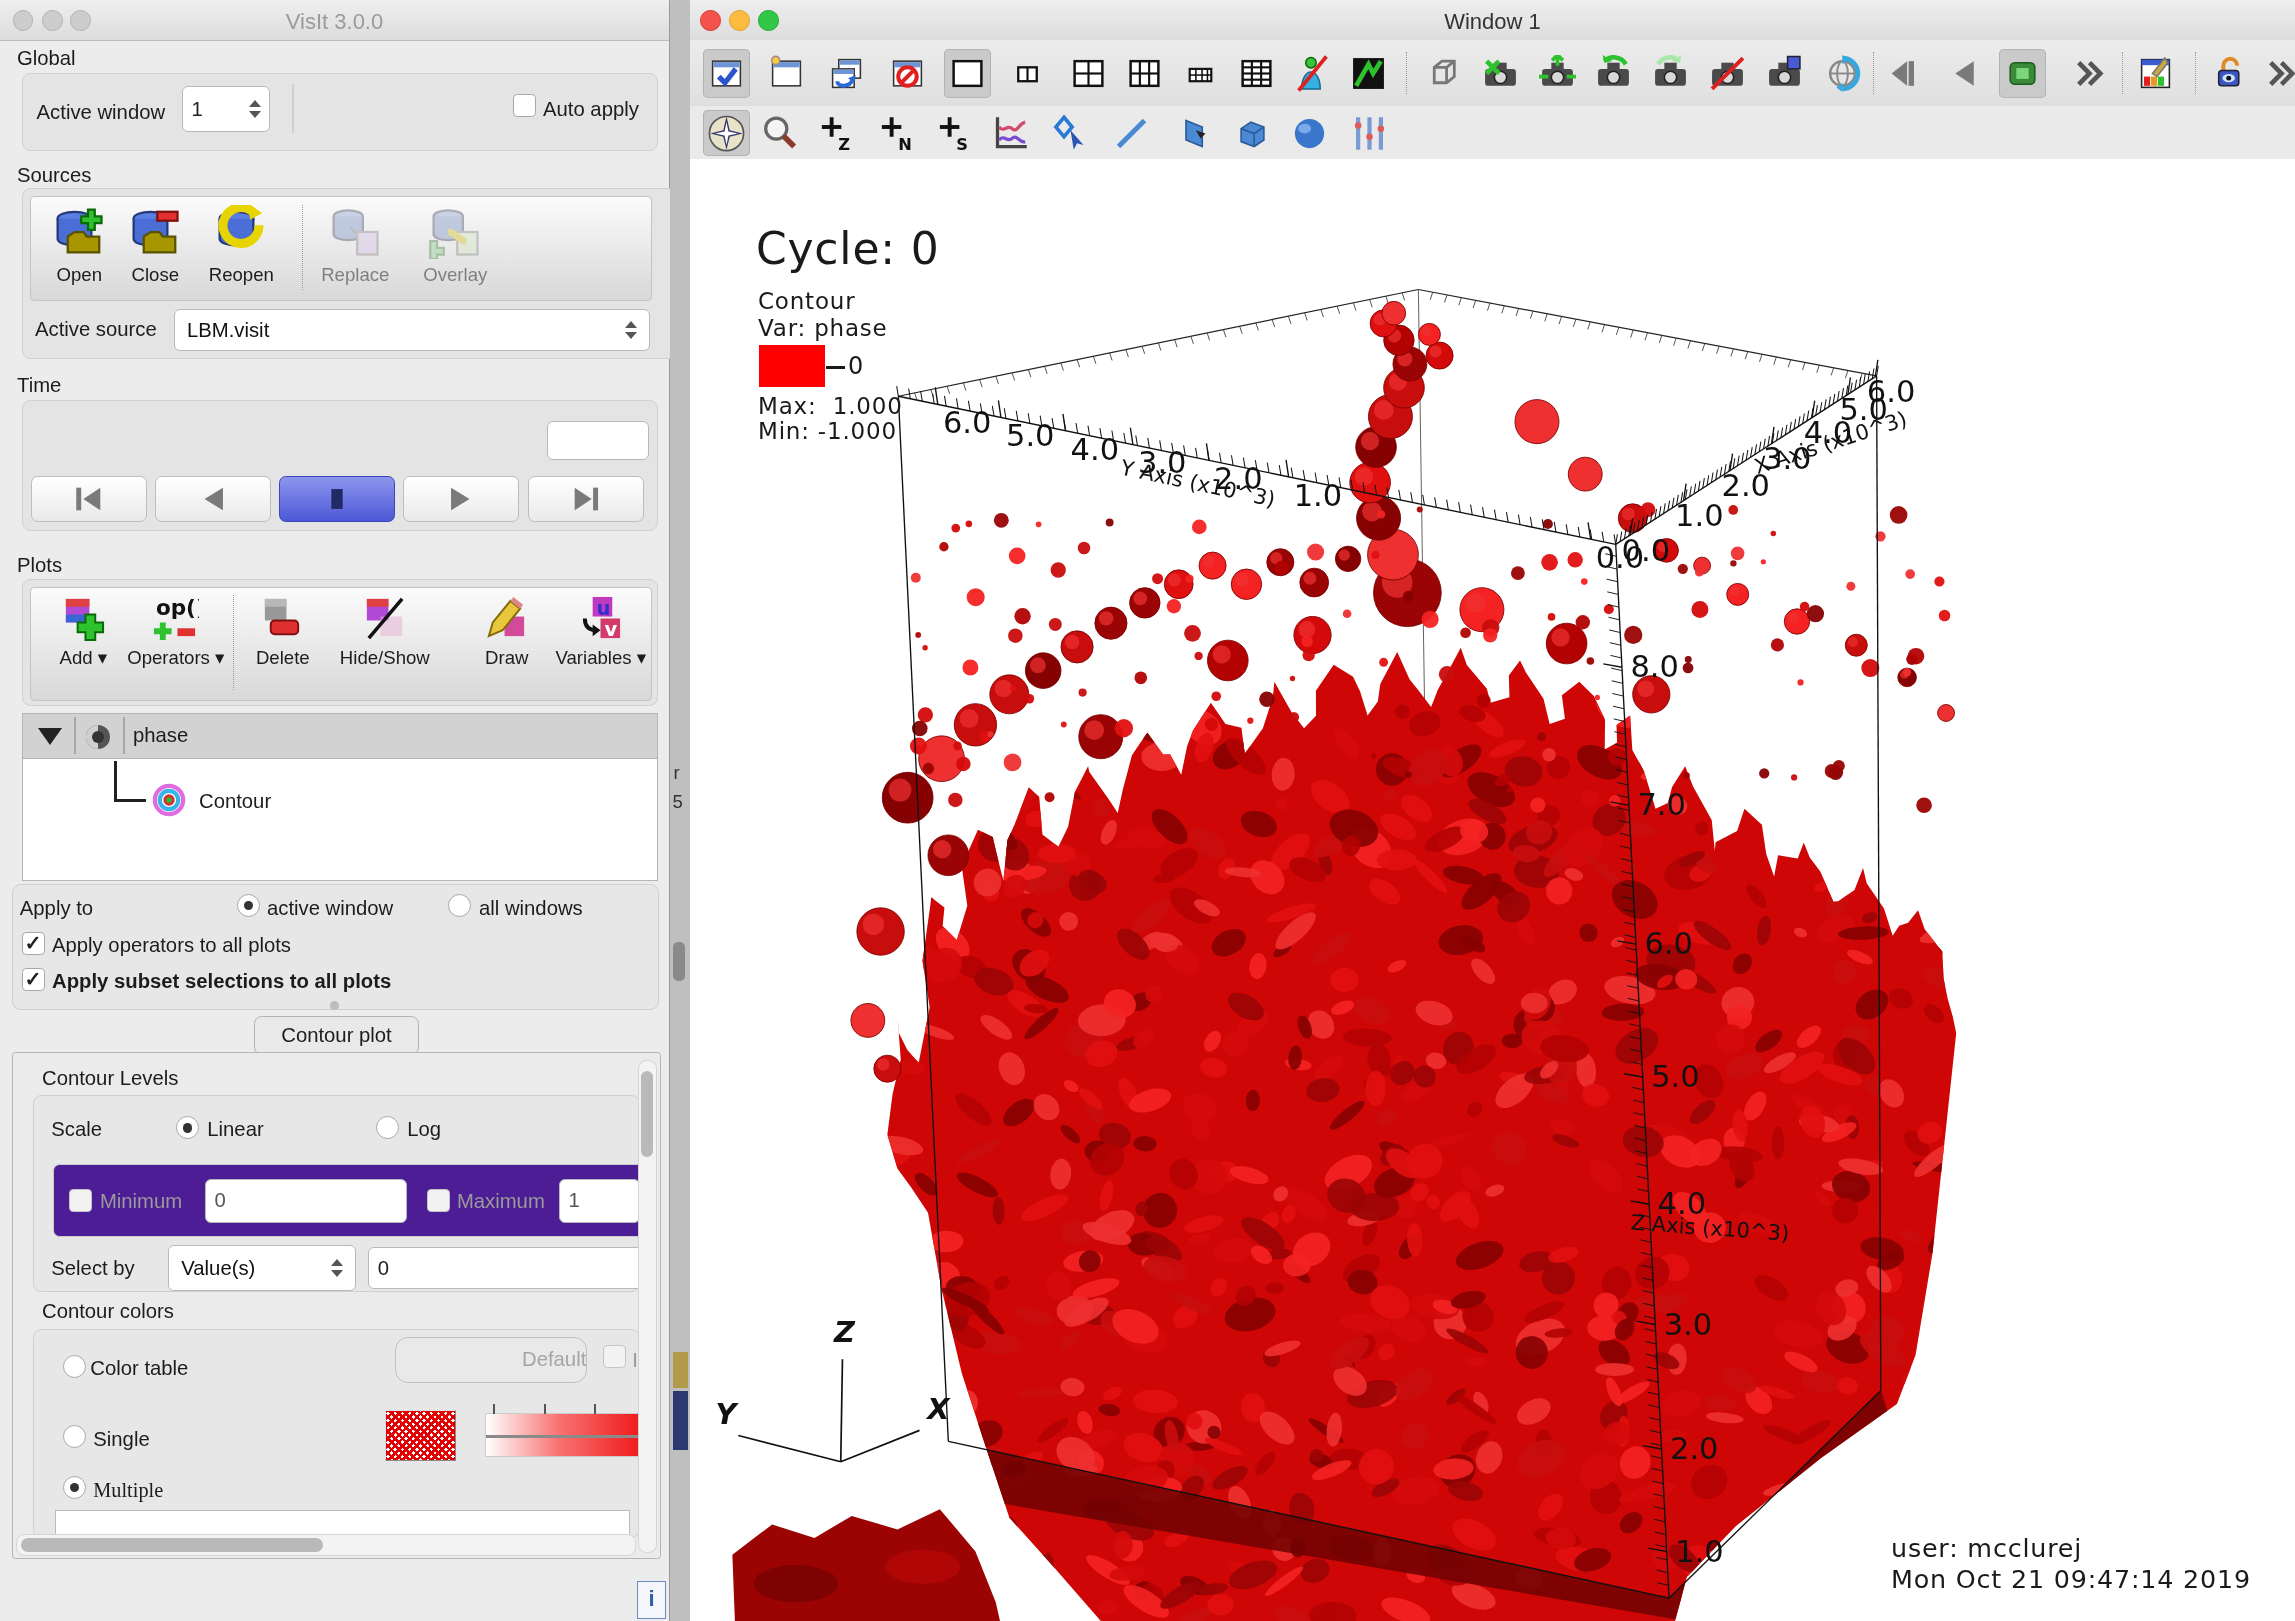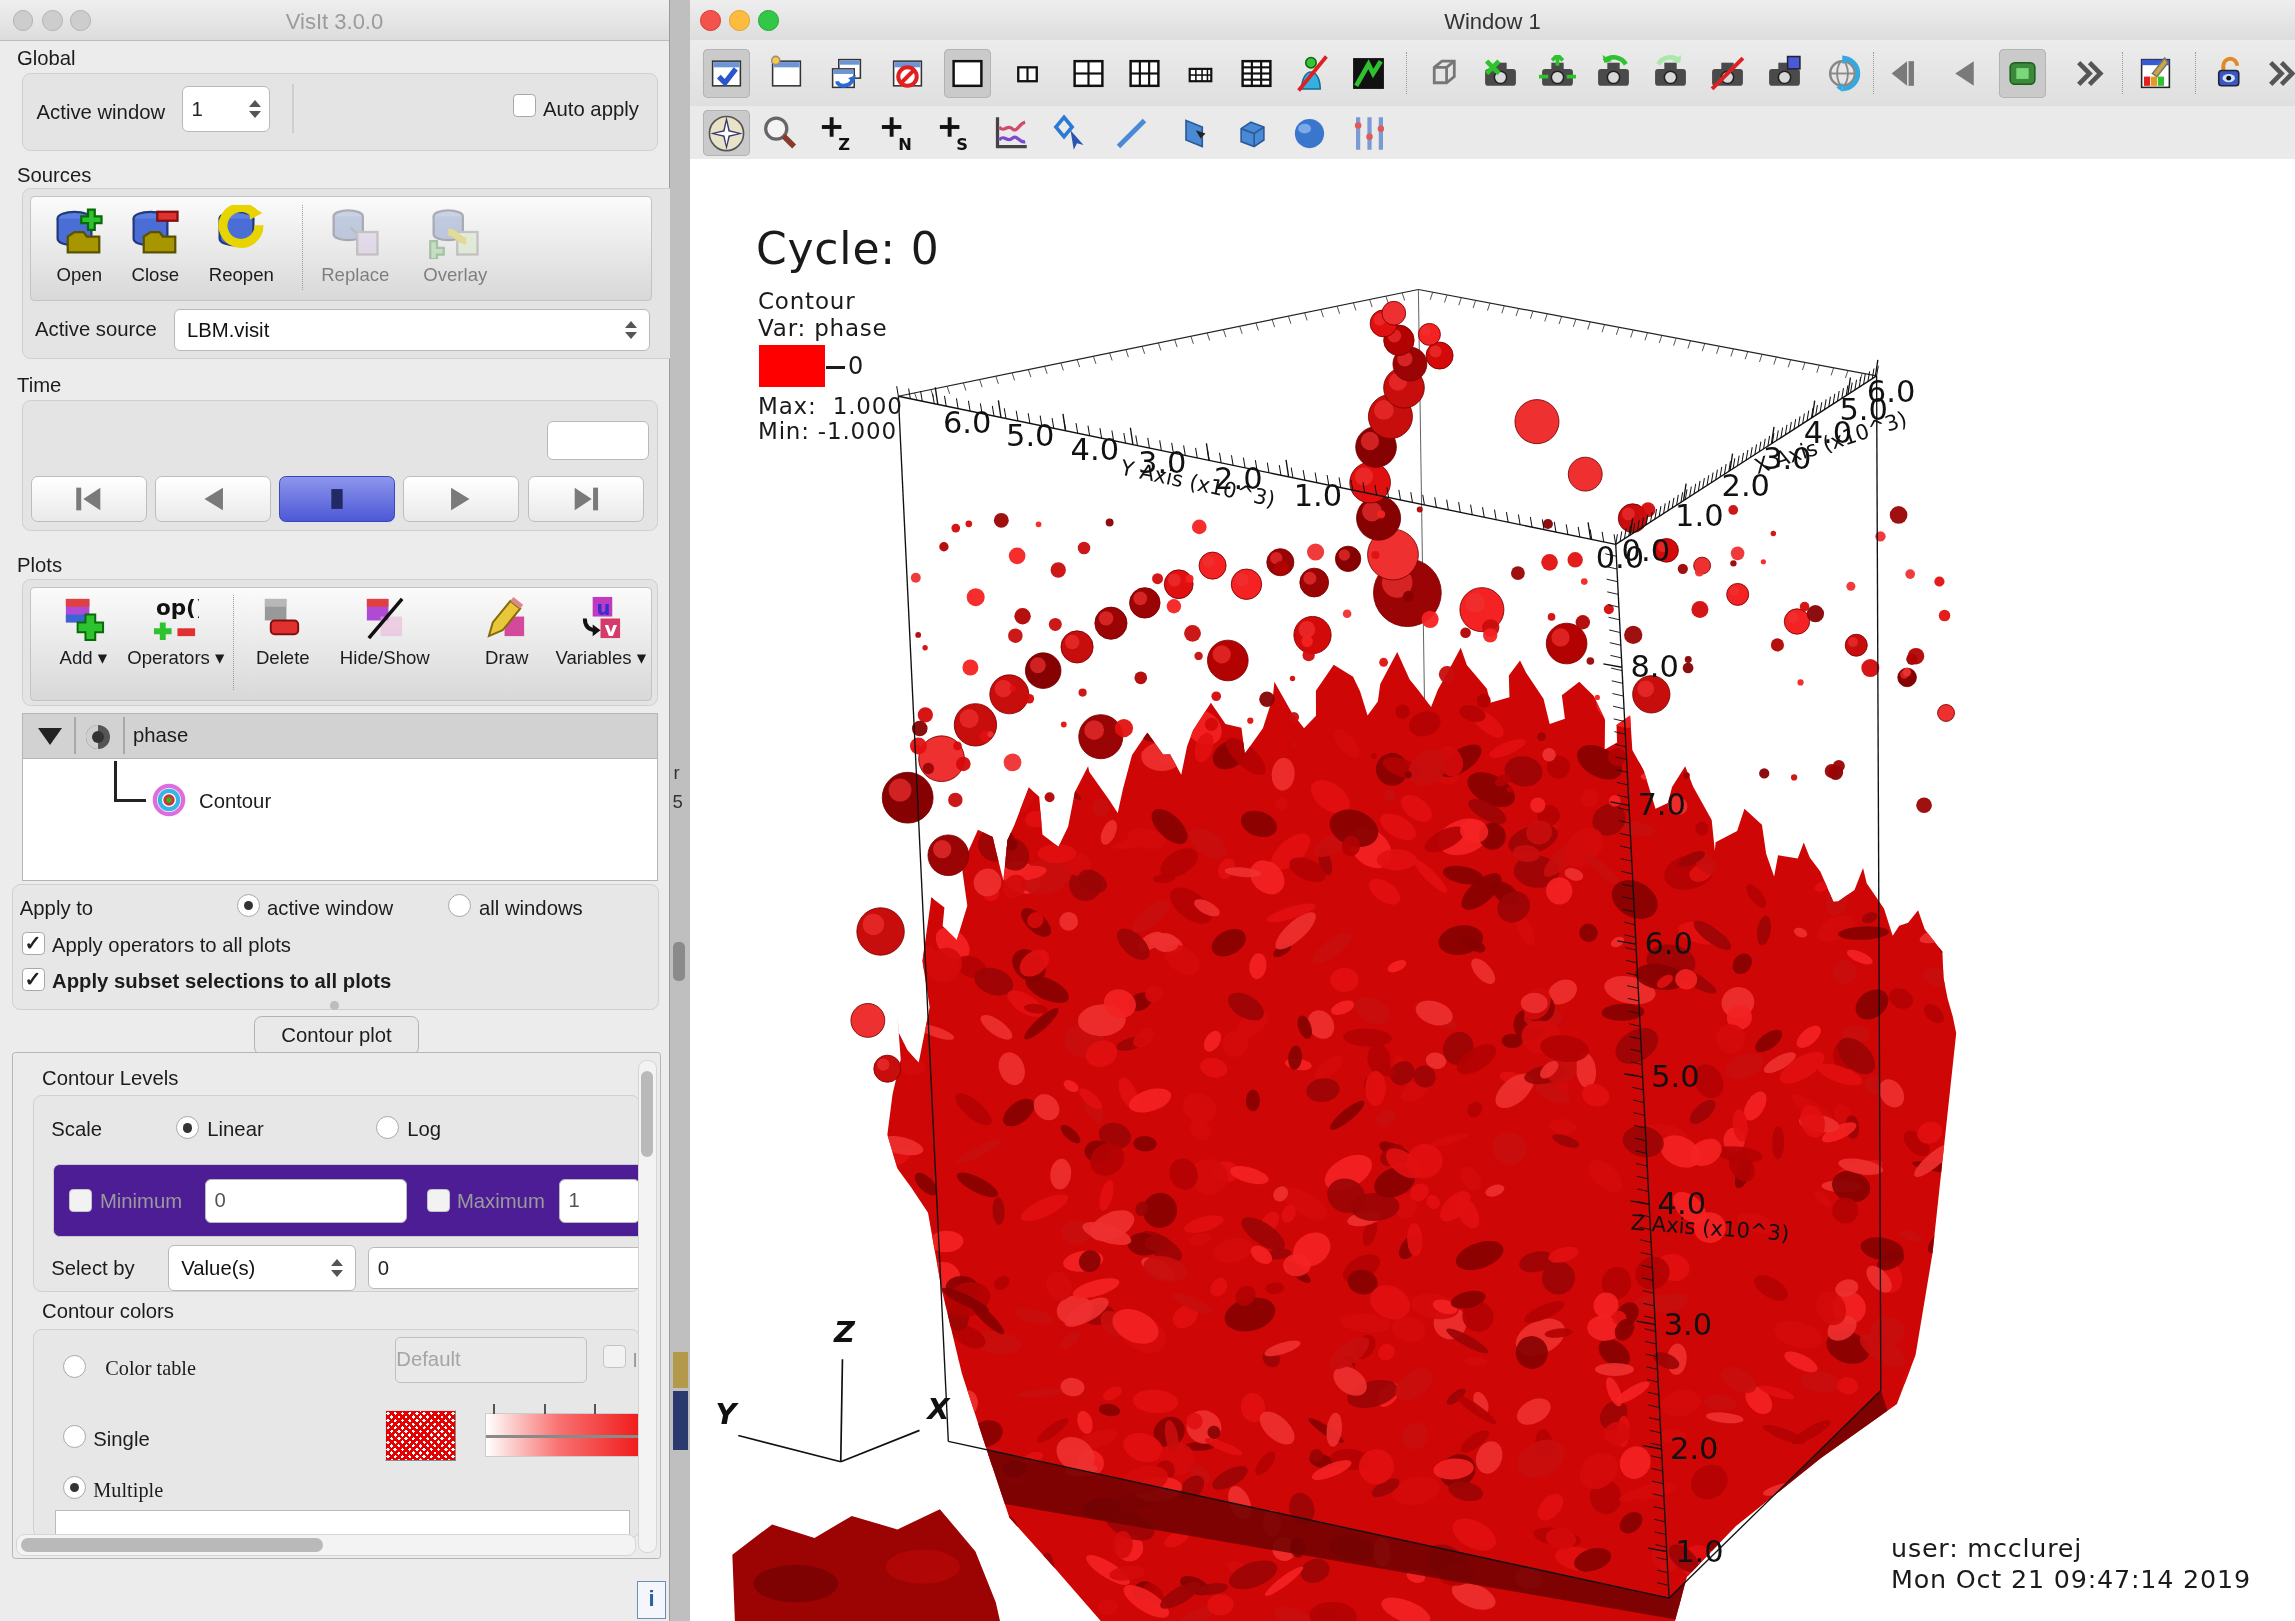--- a/index.html
+++ b/index.html
@@ -36,22 +36,22 @@
   .icbtn.dis{opacity:.5;}
   .vdots{border-left:1.7px dotted #9a9a9a;}
   .timebtn{background:linear-gradient(#ffffff,#e9e9e9);border:0.8px solid #bdbdbd;border-radius:6.8px;
            display:flex;align-items:center;justify-content:center;}
   .timebtn.stop{background:linear-gradient(#8d96ec,#4d58d6);border-color:#3c46b8;}
   .listhdr{background:#d2d2d2;border-bottom:0.8px solid #b5b5b5;}
   .tabbtn{background:#e9e9e9;border:0.8px solid #b2b2b2;border-radius:7.6px;font-size:20.3px;color:#1c1c1c;
           display:flex;align-items:center;justify-content:center;}
   .attrpanel{background:#ebebeb;border:0.8px solid #b5b5b5;border-radius:3.4px;}
   .subbox{background:#4c1d95;border:0.8px solid #cacaca;border-radius:6.8px;}
-  .btn{background:linear-gradient(#fdfdfd,#e4e4e4);border:0.8px solid #c0c0c0;border-radius:5px;
-       font-size:20.3px;display:flex;align-items:center;justify-content:flex-start;}
+  .btn{background:linear-gradient(#fdfdfd,#e4e4e4);border:0.8px solid #c0c0c0;border-radius:13px;
+       font-size:20.3px;display:flex;align-items:center;justify-content:flex-end;}
   .btn.dis{color:#a5a5a5;background:#e9e9e9;}
   .scrollv{background:#f3f3f3;border:0.8px solid #d5d5d5;border-radius:8.5px;}
   .thumb{background:#b9b9b9;border-radius:7.6px;}
   .hatch{background:
       repeating-linear-gradient(45deg,#e40000 0 2.5px,rgba(255,255,255,0) 2.5px 5.1px),
       repeating-linear-gradient(-45deg,#e40000 0 2.5px,#ffffff 2.5px 5.1px);
       border:1.7px outset #dcdcdc;}
   .gradbar{background:linear-gradient(to right,#ffffff,#f87171 45%,#ef1111);border:0.8px solid #cccccc;position:relative;}
   .gradbar .mid{position:absolute;left:0;right:0;top:50%;height:3.4px;background:#8a8a8a;}
   .gradbar .tick{position:absolute;top:-10.2px;width:1.7px;height:10.2px;background:#555;}
@@ -322,21 +322,21 @@
             </span>
         </div>
         <div class="field abs" style="left:334px;top:151px;width:280px;height:42px;">
             <span>0</span>
           </div>
       </div>
 
       <span class="lbl abs" style="left:29px;top:247px;">Contour colors</span>
       <div class="gbox abs" style="left:20.3px;top:276px;width:605px;height:207px;background:#e7e7e7;">
         <span class="radio abs" style="left:29px;top:25.4px;"></span>
-        <span class="lbl abs" style="left:71px;top:27px;font-family:Liberation Serif, serif;">Color table</span>
+        <span class="lbl abs" style="left:56px;top:27px;">Color table</span>
         <div class="btn dis abs" style="left:361px;top:6.8px;width:190px;height:44px;">
             <span>Default</span>
           </div>
         <span class="check dis abs" style="left:569px;top:15.2px;"></span>
         <span class="lbl dis abs" style="left:598px;top:18.6px;">Ir</span>
         <span class="radio abs" style="left:29px;top:95px;"></span>
         <span class="lbl abs" style="left:59px;top:98px;">Single</span>
         <div class="hatch abs" style="left:351px;top:80px;width:69px;height:49px;"></div>
         <div class="gradbar abs" style="left:451px;top:83px;width:163px;height:42px;">
           <span class="tick" style="left:6.8px;"></span>

